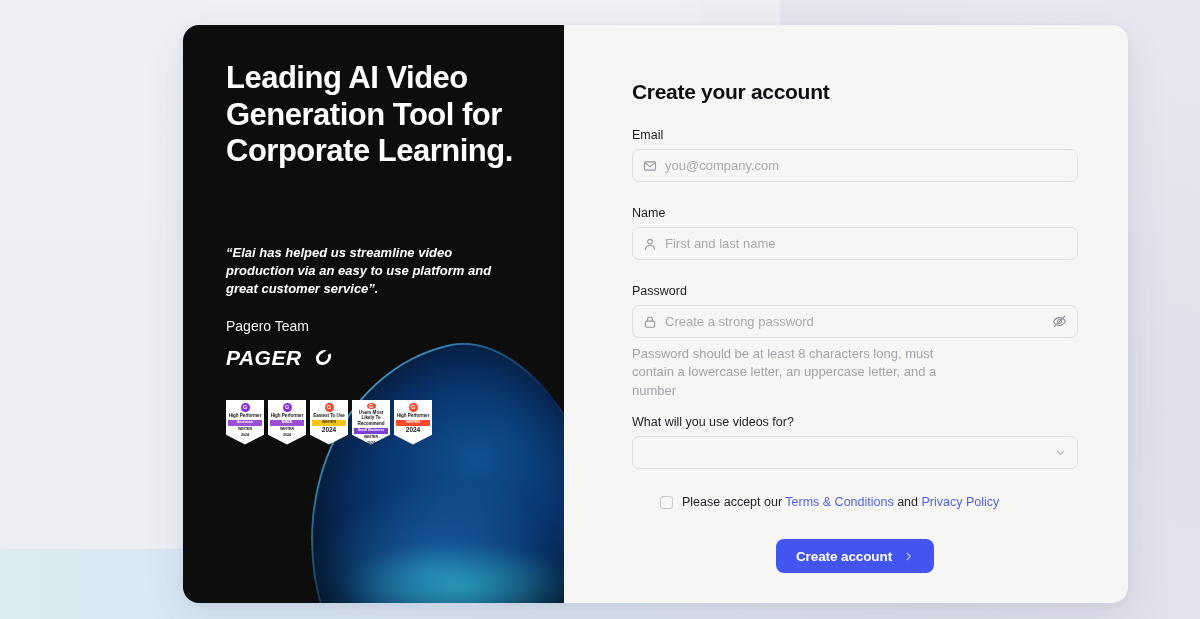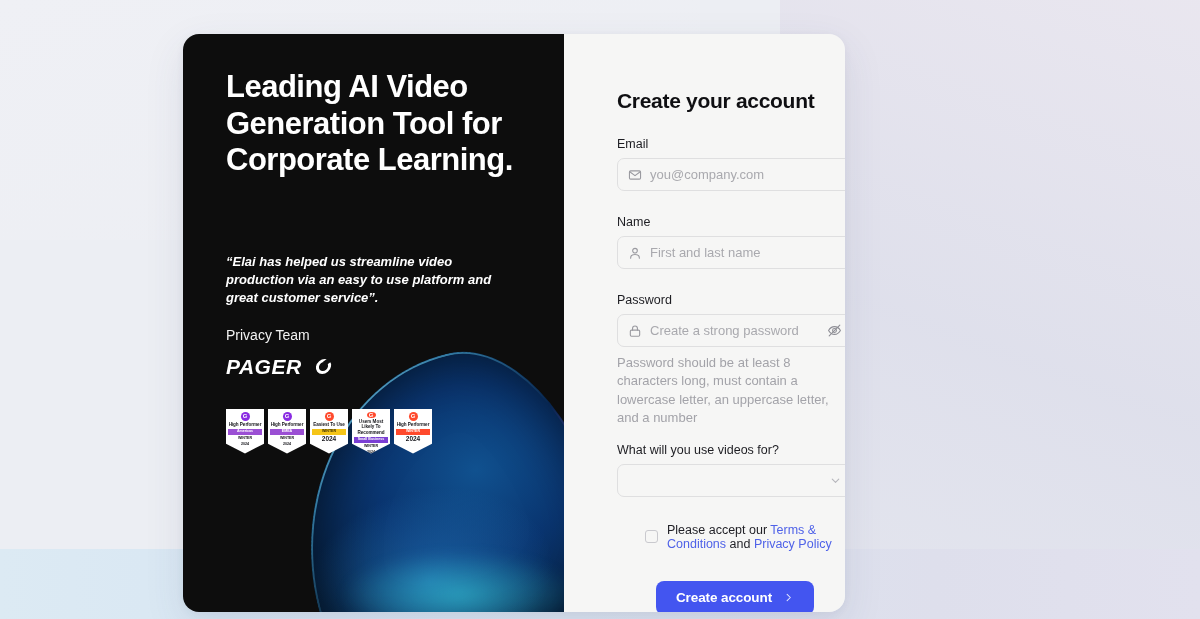--- a/index.html
+++ b/index.html
@@ -39,22 +39,22 @@
     position: absolute;
     top: 0; left: 0;
     width: 700px; height: 240px;
     background: linear-gradient(160deg, #eff0f5 0%, rgba(239,240,245,0) 100%);
   }
 
   
   .card {
     position: absolute;
     left: 183px;
-    top: 34px;
-    width: 662px;
+    top: 25px;
+    width: 945px;
     height: 578px;
     border-radius: 16px;
     display: flex;
     overflow: hidden;
     box-shadow: 0 14px 40px rgba(60,64,110,.10), 0 2px 8px rgba(60,64,110,.06);
   }
 
   
   .panel-left {
     width: 381px;
@@ -230,21 +230,21 @@
     font-size: 6.5px;
     font-weight: 700;
     text-align: center;
     line-height: 1.1;
   }
 
   
   .panel-right {
     flex: 1;
     background: #f6f6f5;
-    padding: 55px 50px 0 53px;
+    padding: 55px 50px 0 68px;
   }
 
   .form-title {
     font-size: 21px;
     font-weight: 700;
     color: #0f0f12;
     letter-spacing: -.3px;
   }
 
   .field { margin-top: 24px; }
@@ -398,21 +398,21 @@
       <div class="blob"></div>
       <div class="blob-rim"></div>
       <div class="blob-glow"></div>
     </div>
 
     <div class="panel-inner">
       <h1 class="headline">Leading AI Video Generation Tool for Corporate Learning.</h1>
 
       <p class="quote">“Elai has helped us streamline video production via an easy to use platform and great customer service”.</p>
 
-      <div class="quote-author">Privacy Team</div>
+      <div class="quote-author">Pagero Team</div>
 
       <div class="pagero">
         <span class="pagero-text">PAGER</span>
         <span class="pagero-o"></span>
       </div>
 
       <div class="badges">
 
         <div class="badge">
           <div class="badge-g2 purple">G</div>

